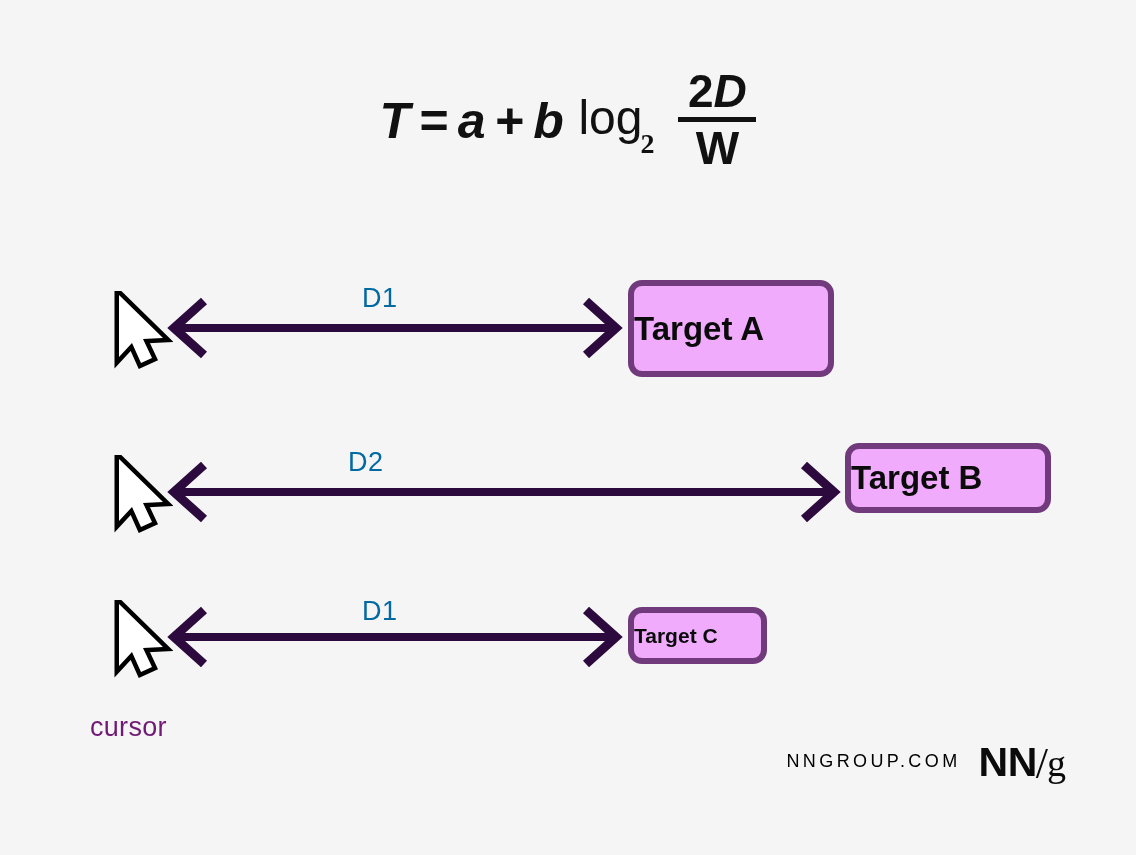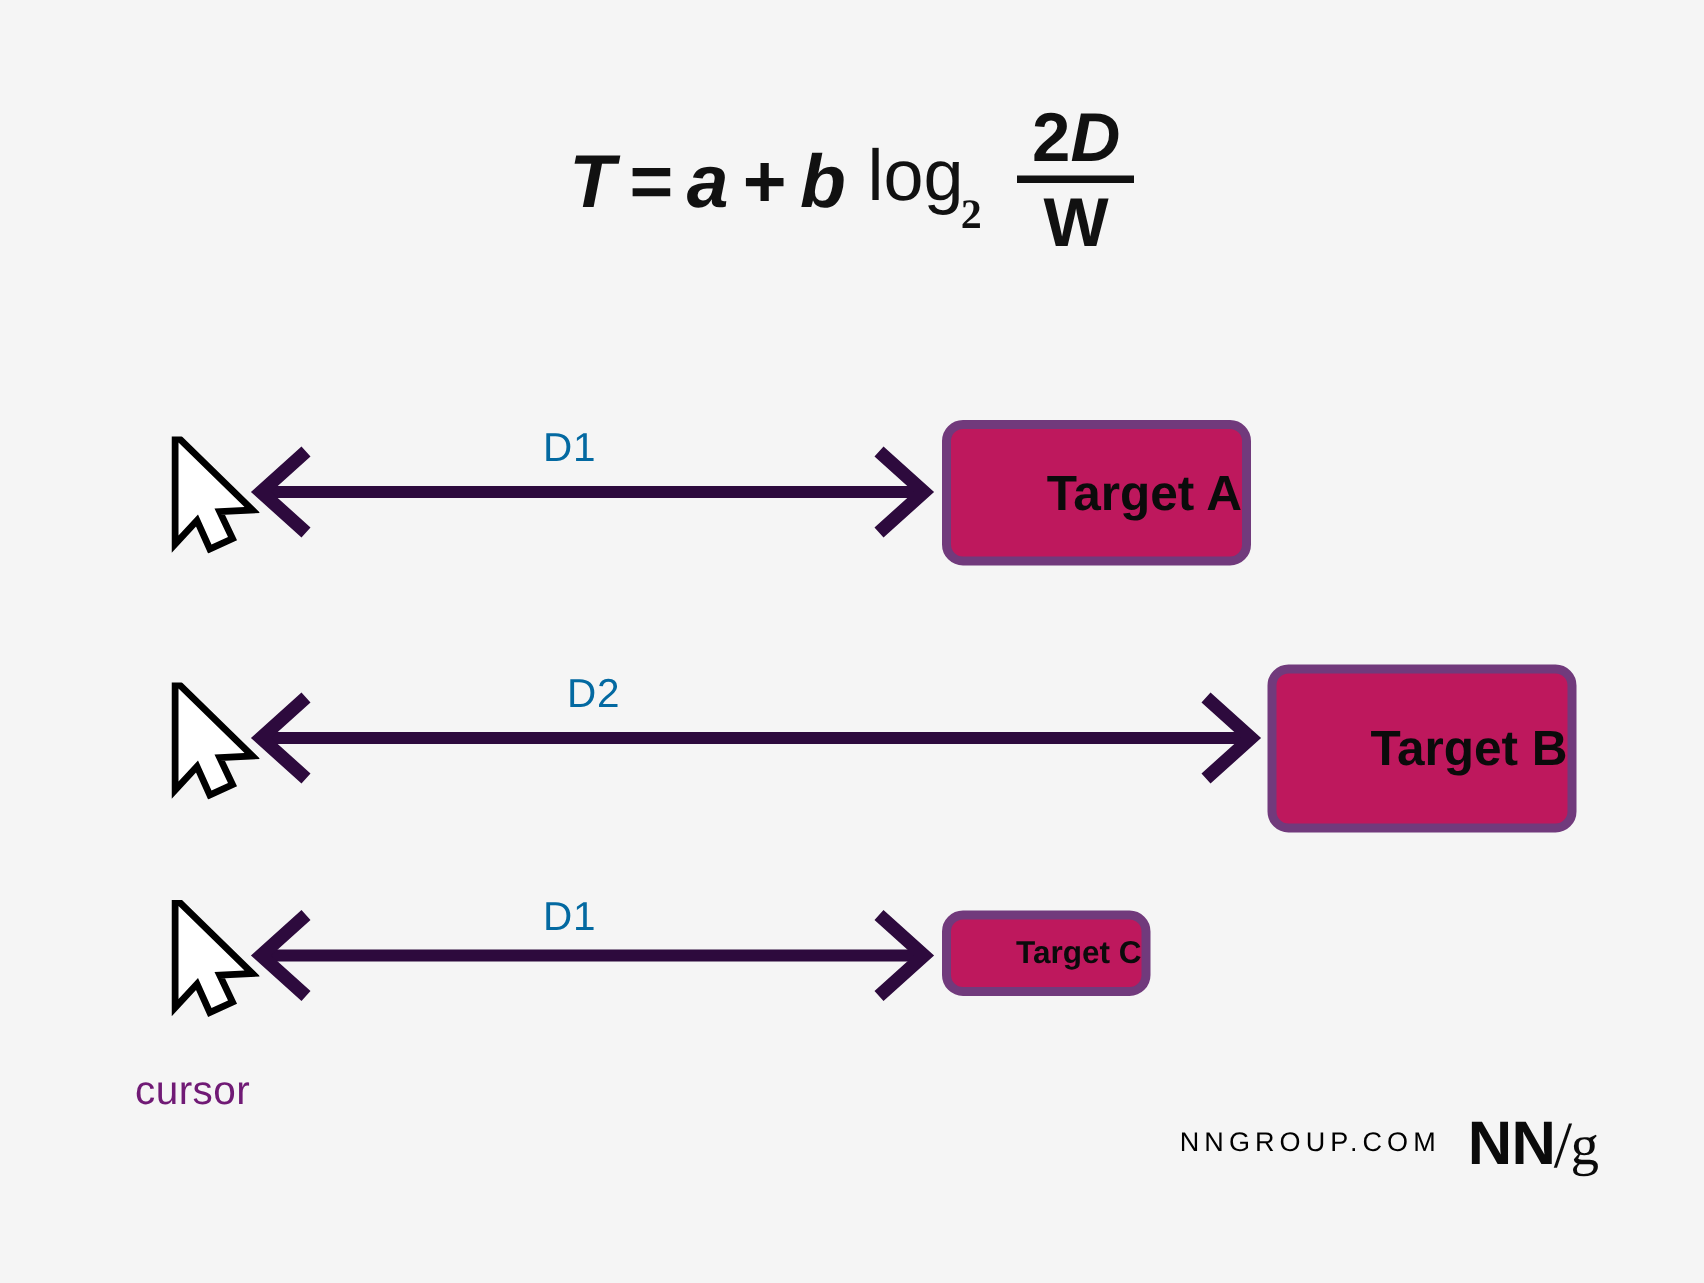--- a/index.html
+++ b/index.html
@@ -132,31 +132,31 @@
     font-size: 27px;
     font-weight: normal;
     color: #0369a1;
     letter-spacing: 0.5px;
   }
 
   
   .target-box {
     position: absolute;
     box-sizing: border-box;
-    background: #be185d;
+    background: #f0abfc;
     border: 6px solid #713a7c;
     border-radius: 14px;
     display: flex;
     align-items: center;
-    justify-content: flex-end;
+    justify-content: flex-start;
     color: #0b0b0b;
     font-weight: bold;
   }
   .target-a { left: 628px; top: 280px; width: 206px; height: 97px; font-size: 33px; }
-  .target-b { left: 845px; top: 443px; width: 206px; height: 112px; font-size: 33px; }
+  .target-b { left: 845px; top: 443px; width: 206px; height: 70px; font-size: 33px; }
   .target-c { left: 628px; top: 607px; width: 139px; height: 57px; font-size: 21px; }
 
   
   .cursor-caption {
     position: absolute;
     left: 90px;
     top: 712px;
     font-size: 27px;
     color: #701a75;
     letter-spacing: 0.3px;
@@ -258,21 +258,21 @@
     </div>
 
     <div class="arrow-wrap" style="left:160px; top:457px; width:688px;">
       <svg width="688" height="70" viewBox="0 0 688 70">
         <line x1="14" y1="35" x2="674" y2="35" stroke="#2d0a3d" stroke-width="8"></line>
         <polyline points="44,8 14,35 44,62" fill="none" stroke="#2d0a3d" stroke-width="9" stroke-linecap="butt" stroke-linejoin="miter"></polyline>
         <polyline points="644,8 674,35 644,62" fill="none" stroke="#2d0a3d" stroke-width="9" stroke-linecap="butt" stroke-linejoin="miter"></polyline>
       </svg>
     </div>
 
-    <div class="dist-label" style="left:378px; top:447px;">D2</div>
+    <div class="dist-label" style="left:348px; top:447px;">D2</div>
 
     <div class="target-box target-b">
       <span>Target B</span>
     </div>
   </div>
 
   <div class="row">
 
     <div class="cursor" style="left:113px; top:600px;">
       <svg width="60" height="78" viewBox="0 0 60 78">

